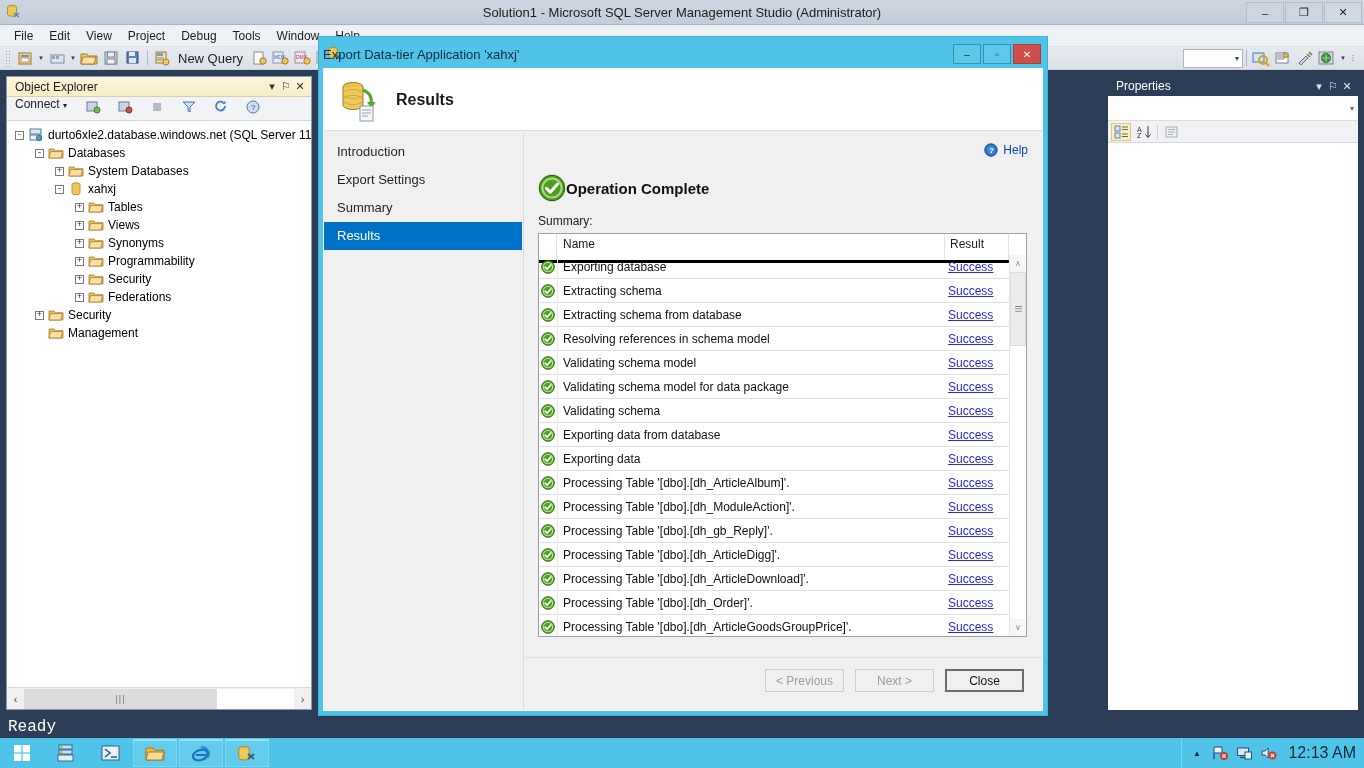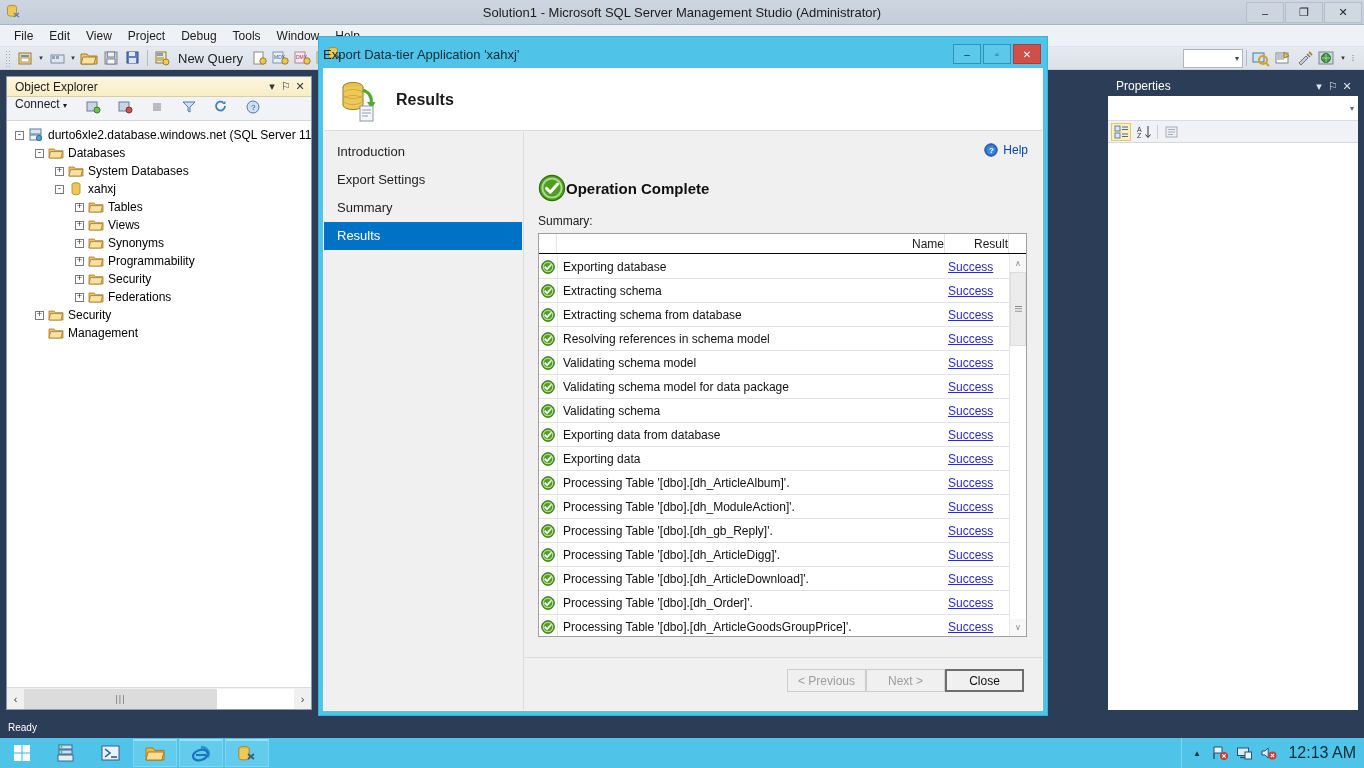--- a/index.html
+++ b/index.html
@@ -59,22 +59,22 @@
     background-image: radial-gradient(circle, #9aa4b2 1px, transparent 1px);
     background-size: 3px 3px; }
   .tbi { width:22px; height:20px; display:flex; align-items:center; justify-content:center; }
   .tbi-lbl { font-size:13px; padding:0 5px; color:#1c1c1c; }
   .tb-sep { width:1px; height:16px; background:#b5bcc6; margin:0 3px; }
   .tb-caret { font-size:7px; color:#333; width:10px; text-align:center; }
 
   
   .statusbar {
     position:absolute; left:0; top:716px; width:1364px; height:22px;
-    background:#2b3d57; color:#fff; font-size:10px;
-    display:flex; align-items:center; padding-left:8px;
+    background:#2b3d57; color:#fff; font-size:16px;
+    display:flex; align-items:center; padding-left:8px;font-family:Liberation Mono, monospace;
   }
 
   
   #object-explorer {
     position:absolute; left:6px; top:76px; width:306px; height:634px;
     background:#fff; border:1px solid #8a9aad;
   }
   .panel-head {
     height:20px; background: linear-gradient(#fdf6dd,#f7eec6);
     border-bottom:1px solid #d8cfa8;
@@ -195,22 +195,22 @@
   .op-complete .oc-icon { width:28px; height:28px; flex:0 0 auto; }
   .op-complete .oc-text { font-size:15px; font-weight:bold; color:#101010; }
 
   .summary-label { font-size:12px; color:#1a1a1a; margin-top:12px; }
 
   .res-table-wrap {
     margin-top:5px; width:489px; height:404px;
     background:#fff; border:1px solid #a0a0a0; position:relative; overflow:hidden;
   }
   .res-head {
-    height:20px; background:#fff; border-bottom:1px solid #000000;
-    display:flex; font-size:12px; color:#1b1b1b;text-align:right;
+    height:29px; background:#fff; border-bottom:3px solid #000000;
+    display:flex; font-size:12px; color:#1b1b1b;
   }
   .rh-icon { width:18px; border-right:1px solid #e3e3e3; }
   .rh-name { flex:1; padding-left:6px; line-height:20px; border-right:1px solid #e3e3e3; }
   .rh-result { width:64px; padding-left:5px; line-height:20px; border-right:1px solid #e3e3e3;}
   .rh-pad { width:17px; }
 
   .res-rows { position:absolute; left:0; top:21px; right:17px; bottom:0; overflow:hidden; }
   .res-row {
     height:24px; display:flex; align-items:center;
     border-bottom:1px solid #e0e0e0; font-size:12px; color:#111;
@@ -236,21 +236,21 @@
   }
   .vs-grip { width:7px; height:7px;
     background-image: linear-gradient(#7a7a7a 1px, transparent 1px);
     background-size: 7px 2.4px; }
 
   .dlg-footer {
     position:absolute; left:0; right:0; bottom:0; height:53px;
     border-top:1px solid #dcdcdc; background:#f0f0f0;
   }
   .footer-btns {
-    position:absolute; right:18px; top:11px; display:flex; 
+    position:absolute; right:18px; top:11px; display:flex; gap:11px;
   }
   .dbtn {
     width:79px; height:23px; font-size:12px;
     background:#f0f0f0; border:1px solid #b9b9b9; color:#111;
     display:flex; align-items:center; justify-content:center;
   }
   .dbtn.disabled { color:#9d9d9d; border-color:#cdcdcd; }
   .dbtn.default { border:2px solid #6d6d6d; }
 
   

